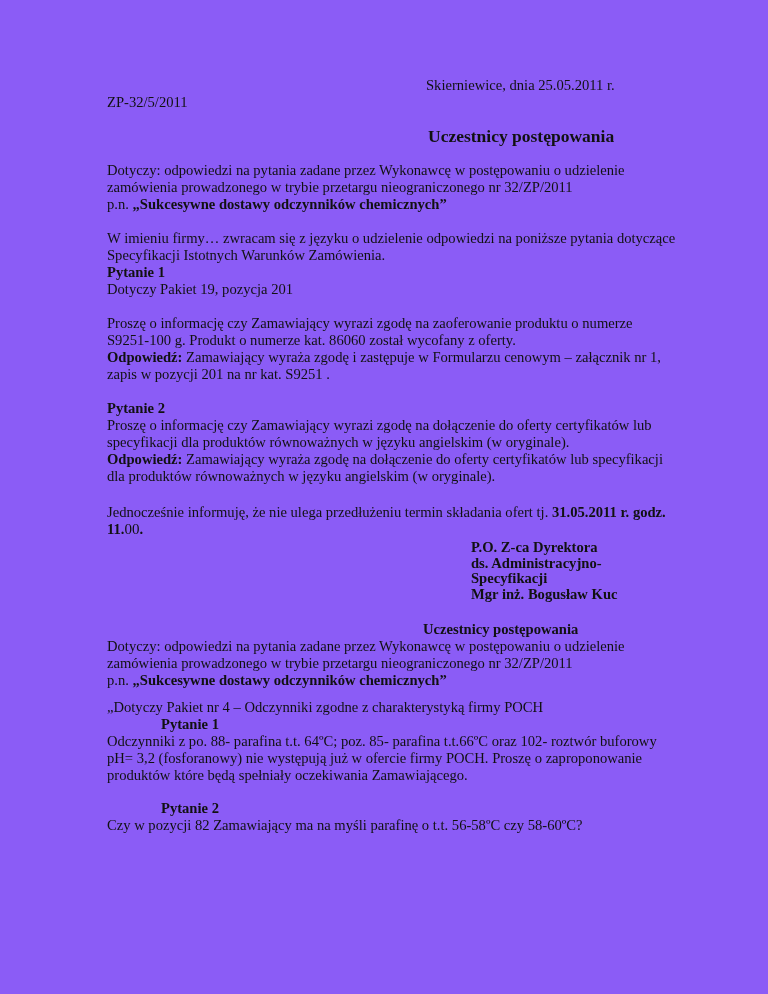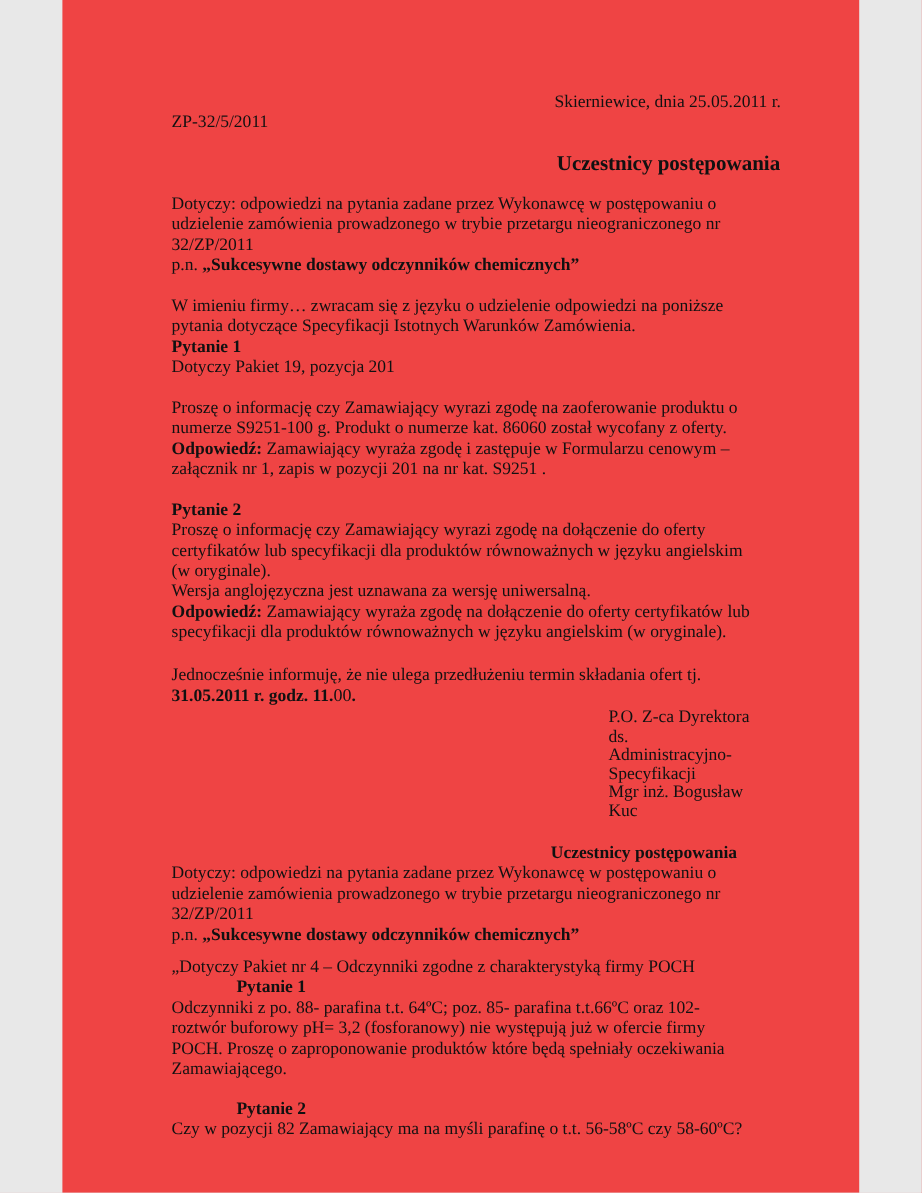--- a/index.html
+++ b/index.html
@@ -1,26 +1,27 @@
 <!DOCTYPE html>
 <html lang="pl"><head>
 <meta charset="utf-8">
 <style>
   html, body { margin: 0; padding: 0; background: #e8e8e8; }
   .page {
-    width: 664px;
+    width: 768px;
     height: 994px;
     margin: 0 auto;
-    background: #ef4444;
+    background: #8b5cf6;
     font-family: "Liberation Serif", "DejaVu Serif", serif;
     font-size: 14.6px;
     line-height: 17px;
     color: #111;
     overflow: hidden;
     box-sizing: border-box;
+    padding-left: 16px;
   }
   .content { padding: 77px 91px 0 91px; }
   .b { font-weight: bold; }
   .dateline { margin-left: 319px; white-space: nowrap; }
   .heading1 {
     font-weight: bold;
     font-size: 17.5px;
     line-height: 22px;
     margin-left: 321px;
     margin-top: 14px;
@@ -28,21 +29,21 @@
   }
   .subject-block { margin-top: 15px; }
   .salutation-block { margin-top: 17px; }
   .q1-body-block { margin-top: 17px; }
   .q2-block { margin-top: 17px; }
   .closing-block { margin-top: 19px; }
   .time-small { font-size: 15px; font-weight: normal; }
   .signature-block {
     margin-left: 364px;
     margin-top: 2px;
-    font-weight: normal;
+    font-weight: bold;
     line-height: 15.5px;
   }
   .ref2 { margin-top: 6px; }
   .heading2 {
     font-weight: bold;
     margin-left: 316px;
     margin-top: 19px;
     white-space: nowrap;
   }
   .scope2-block { margin-top: 10px; }
@@ -76,21 +77,20 @@
       </div>
 
       <div class="q1-body-block">
         <div>Proszę o informację czy Zamawiający wyrazi zgodę na zaoferowanie produktu o numerze S9251-100 g. Produkt o numerze kat. 86060 został wycofany z oferty.</div>
         <div><span class="b">Odpowiedź:</span><span> Zamawiający wyraża zgodę i zastępuje w Formularzu cenowym – załącznik nr 1, zapis w pozycji 201 na nr kat. S9251 .</span></div>
       </div>
 
       <div class="q2-block">
         <div class="b">Pytanie 2</div>
         <div>Proszę o informację czy Zamawiający wyrazi zgodę na dołączenie do oferty certyfikatów lub specyfikacji dla produktów równoważnych w języku angielskim (w oryginale).</div>
-        <div>Wersja anglojęzyczna jest uznawana za wersję uniwersalną.</div>
         <div><span class="b">Odpowiedź:</span><span> Zamawiający wyraża zgodę na dołączenie do oferty certyfikatów lub specyfikacji dla produktów równoważnych w języku angielskim (w oryginale).</span></div>
       </div>
 
       <div class="closing-block"><span>Jednocześnie informuję, że nie ulega przedłużeniu termin składania ofert tj. </span><span class="b">31.05.2011 r. godz. 11.</span><span class="time-small">00</span><span class="b">.</span></div>
 
       <div class="signature-block">
         <div>P.O. Z-ca Dyrektora</div>
         <div>ds. Administracyjno- Specyfikacji</div>
         <div>Mgr inż. Bogusław Kuc</div>
       </div>

